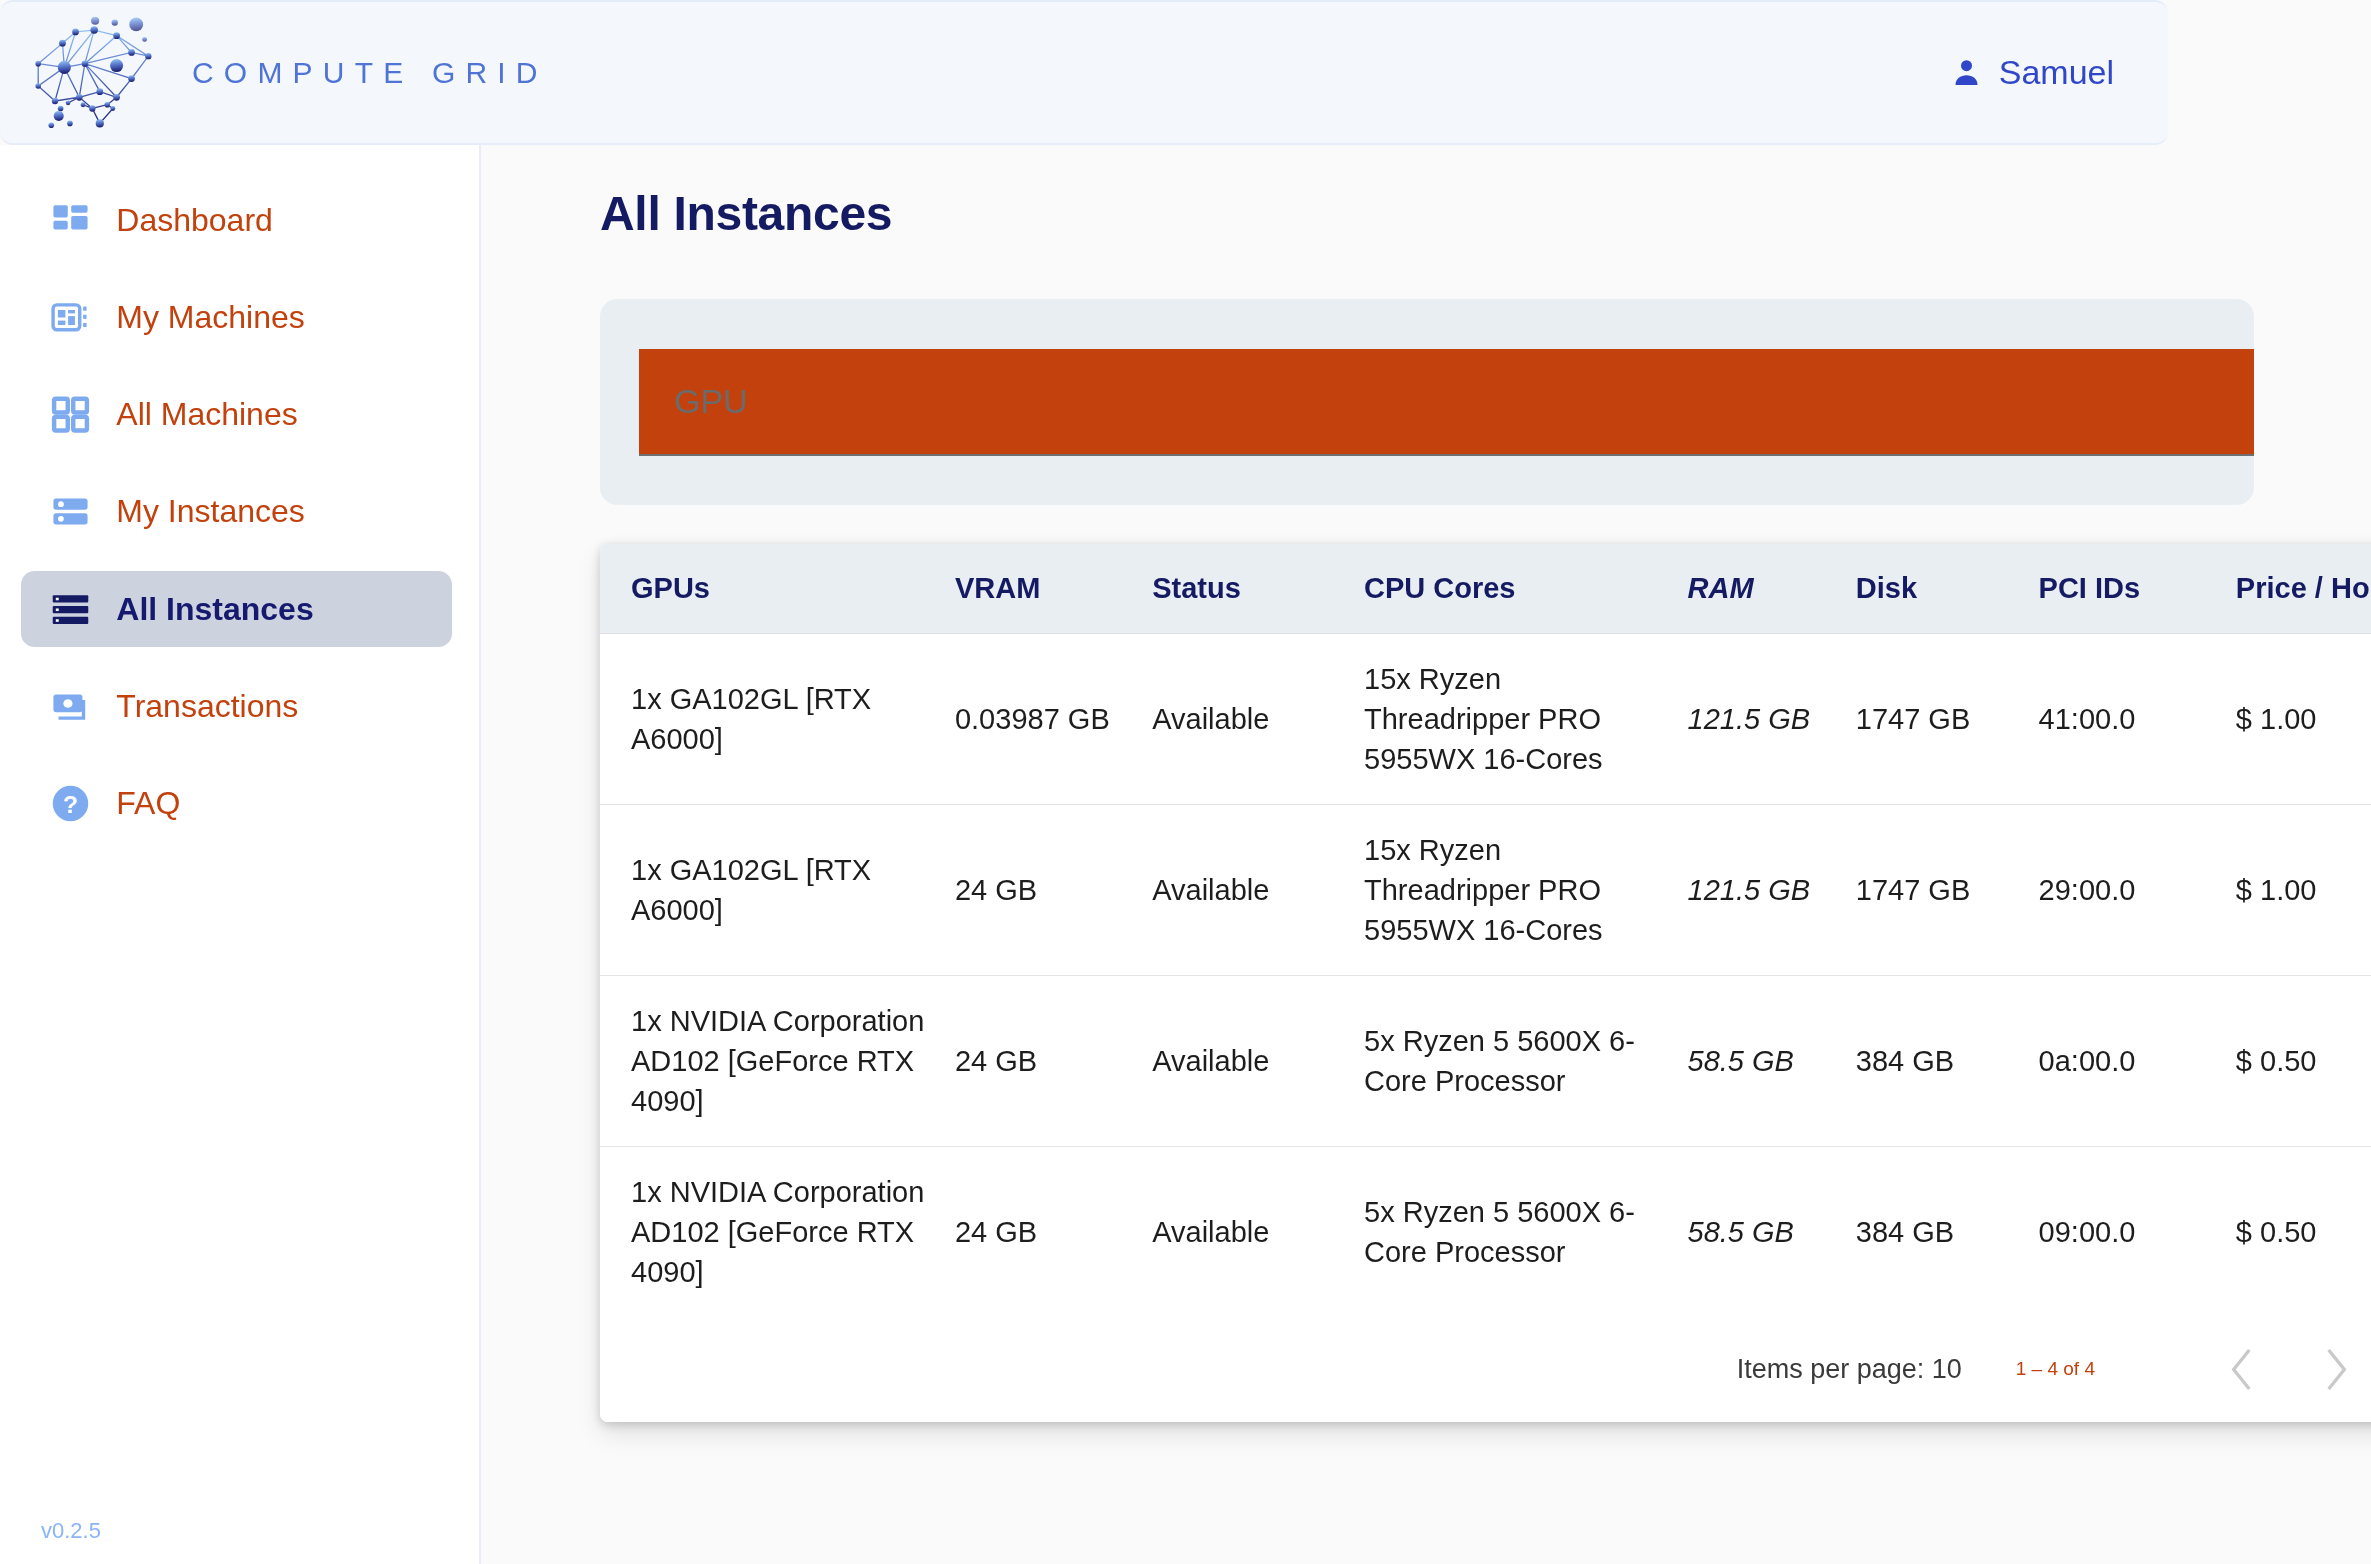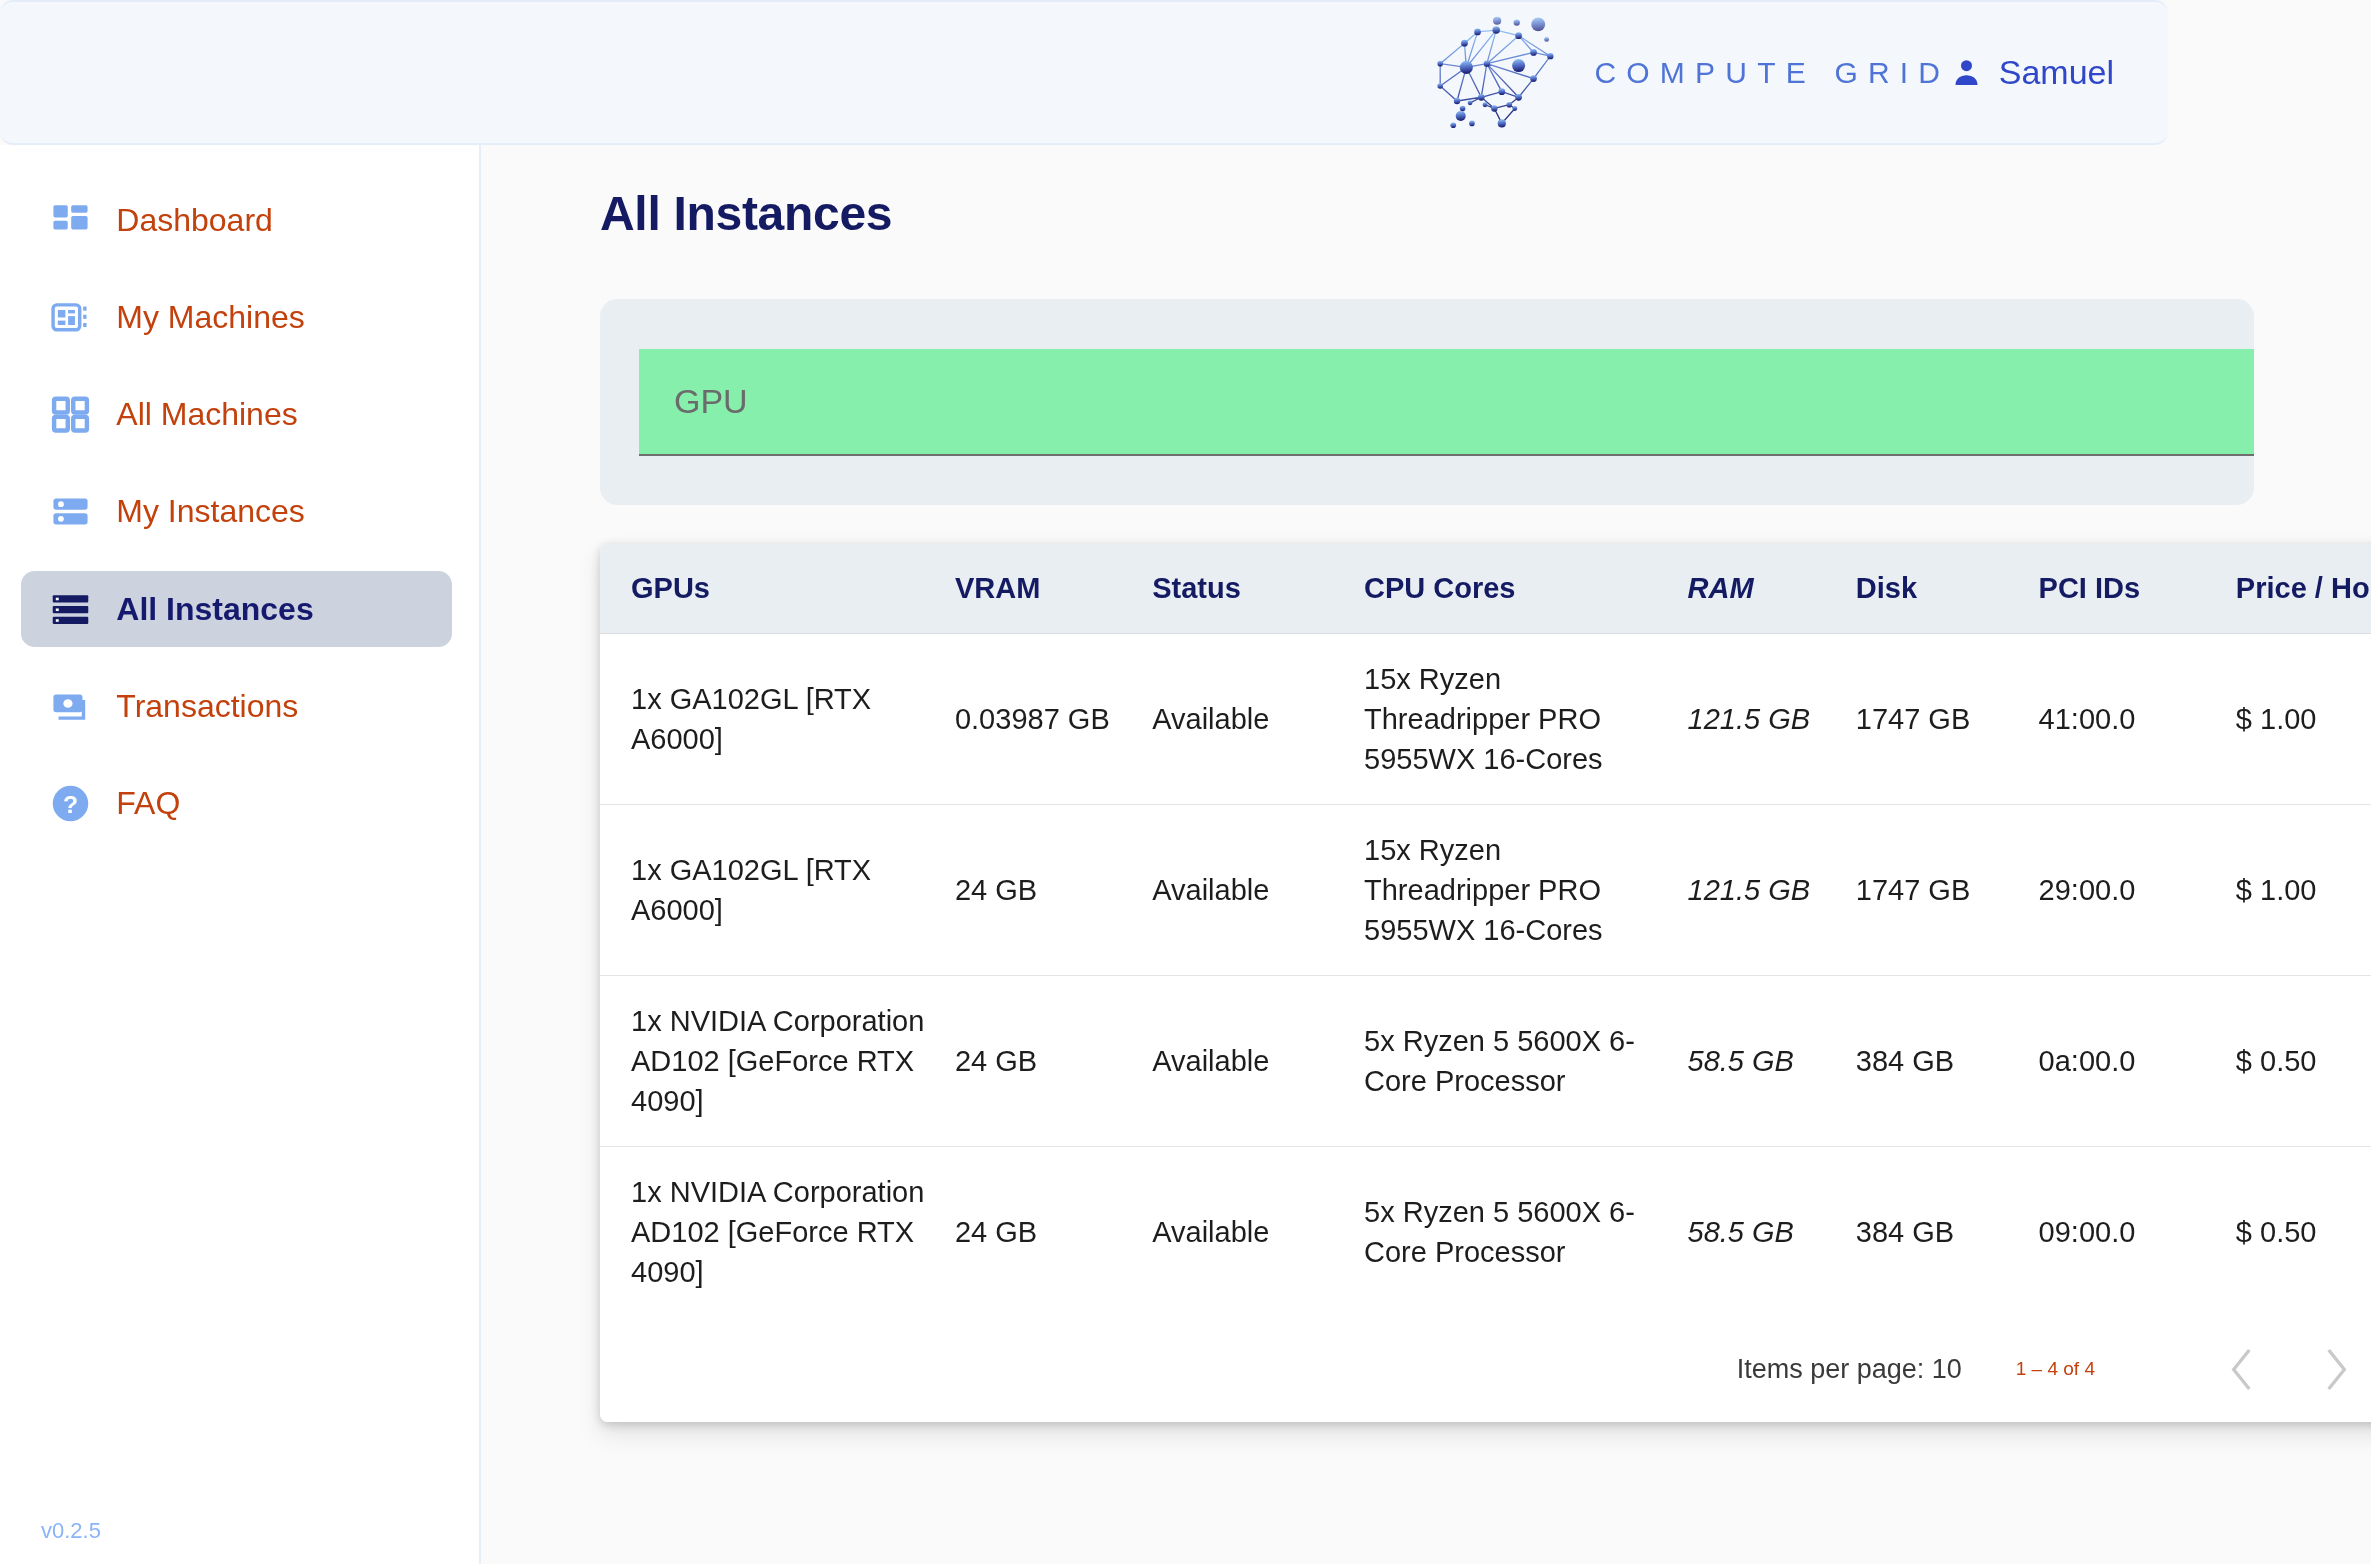--- a/index.html
+++ b/index.html
@@ -11,21 +11,21 @@
   }
 
   
   .topbar {
     position: absolute; top: 0; left: 0;
     width: 2168px; height: 145px;
     background: #f4f8fd;
     border-top: 2.9px solid #e3edfa;
     border-bottom: 2.9px solid #e4edf8;
     display: flex; align-items: center;
-    justify-content: flex-end;
+    justify-content: space-between;
     border-radius: 13px;
   }
   .brand { display: flex; align-items: center; padding-left: 27px; }
   .brand-logo { width: 140px; height: 124px; display: block; }
   .brand-text {
     margin-left: 25px;
     font-size: 30px;
     letter-spacing: 10.2px;
     color: #4f74d6;
     font-weight: 400;
@@ -83,21 +83,21 @@
   .search-card {
     margin: 58px 0 0 116px;
     width: 1654px; height: 206px;
     background: #e9eef2;
     border-radius: 17.5px;
     display: flex; align-items: center;
   }
   .search-field {
     margin-left: 39px;
     width: 1707px; height: 107px;
-    background: #86efac;
+    background: #c2410c;
     border-bottom: 2.9px solid #6f6f6f;
     display: flex; align-items: center;
   }
   .search-input {
     border: 0; outline: 0; background: transparent;
     width: 100%; height: 100%;
     padding-left: 35px;
     font-family: "Liberation Sans", sans-serif;
     font-size: 34px; color: #222;
   }

